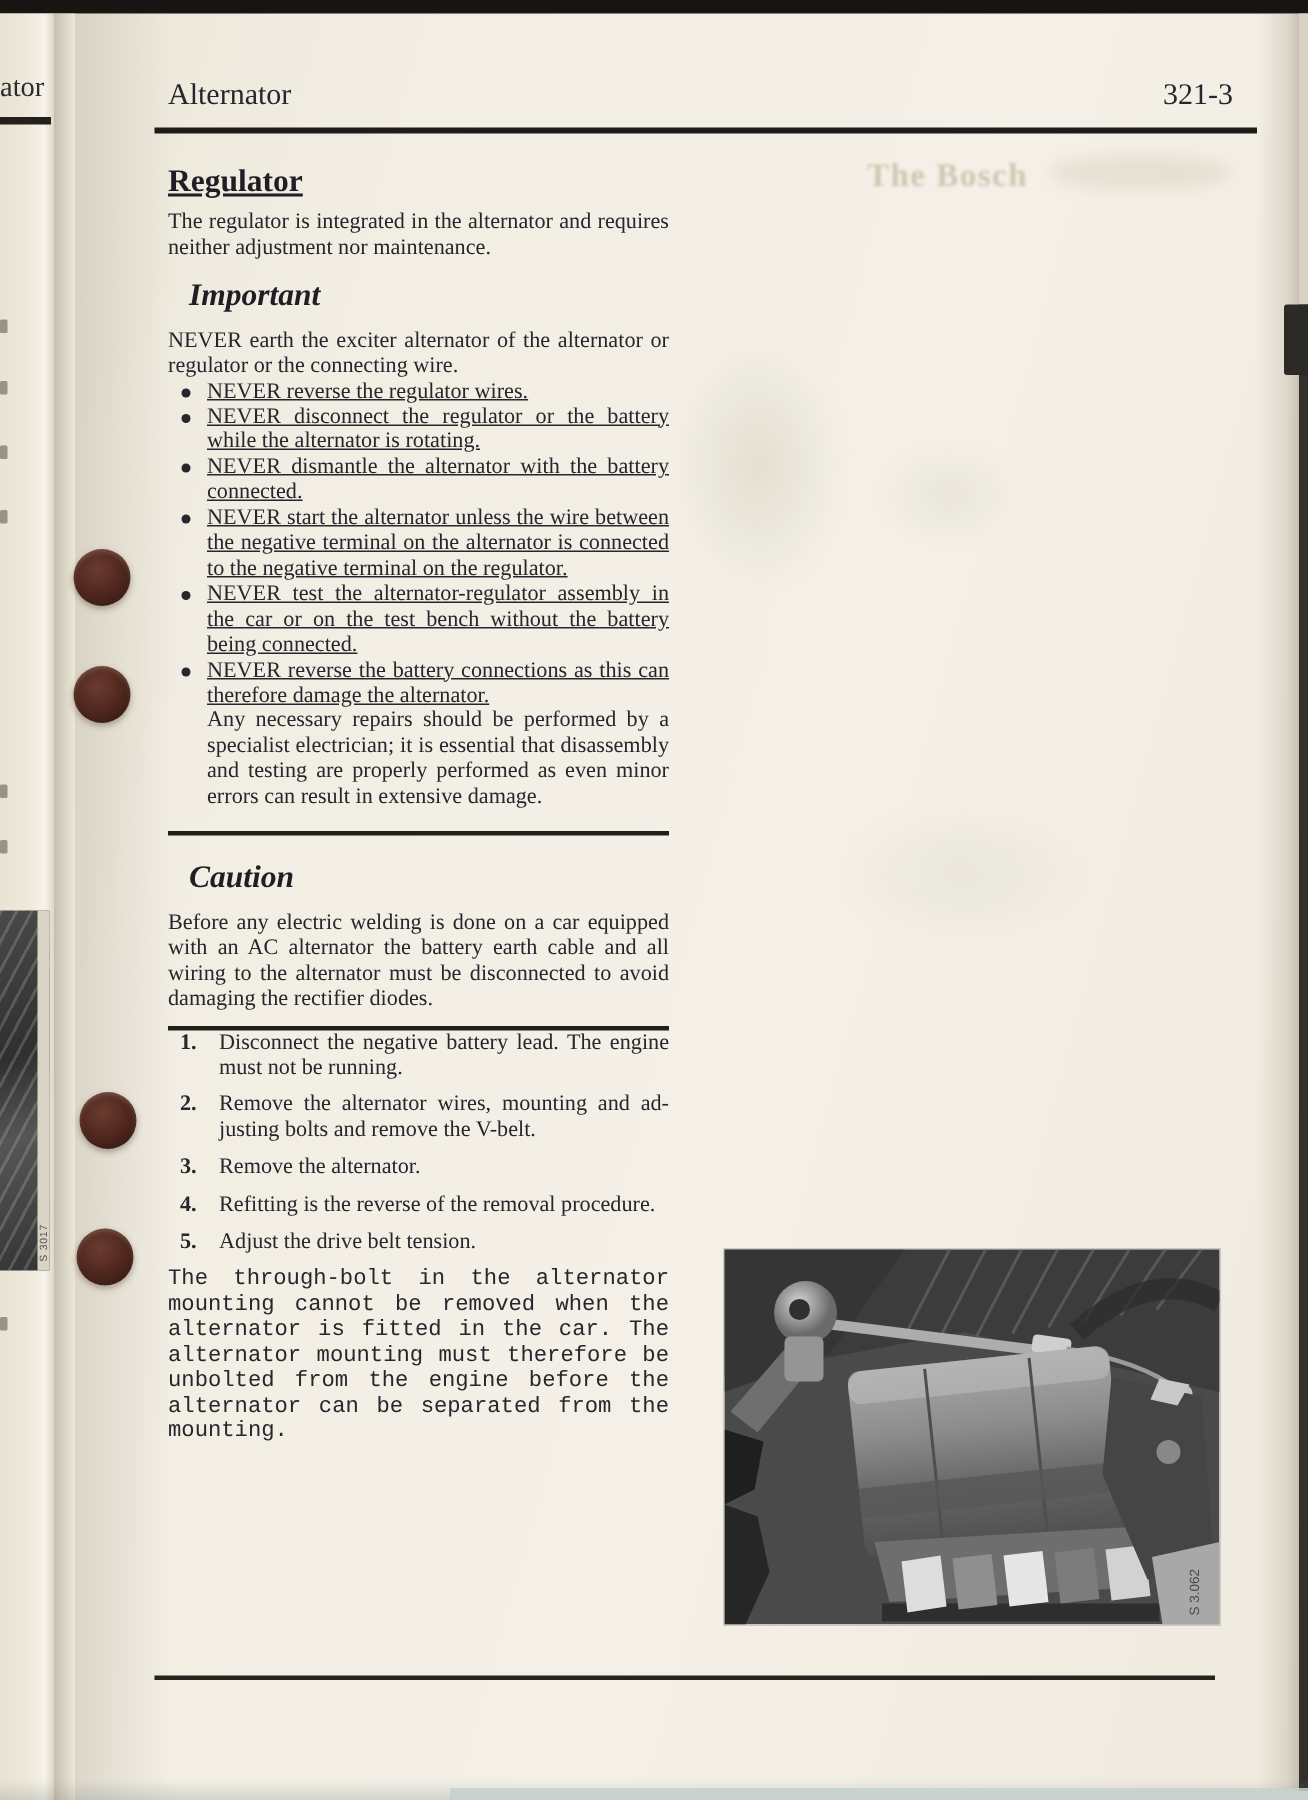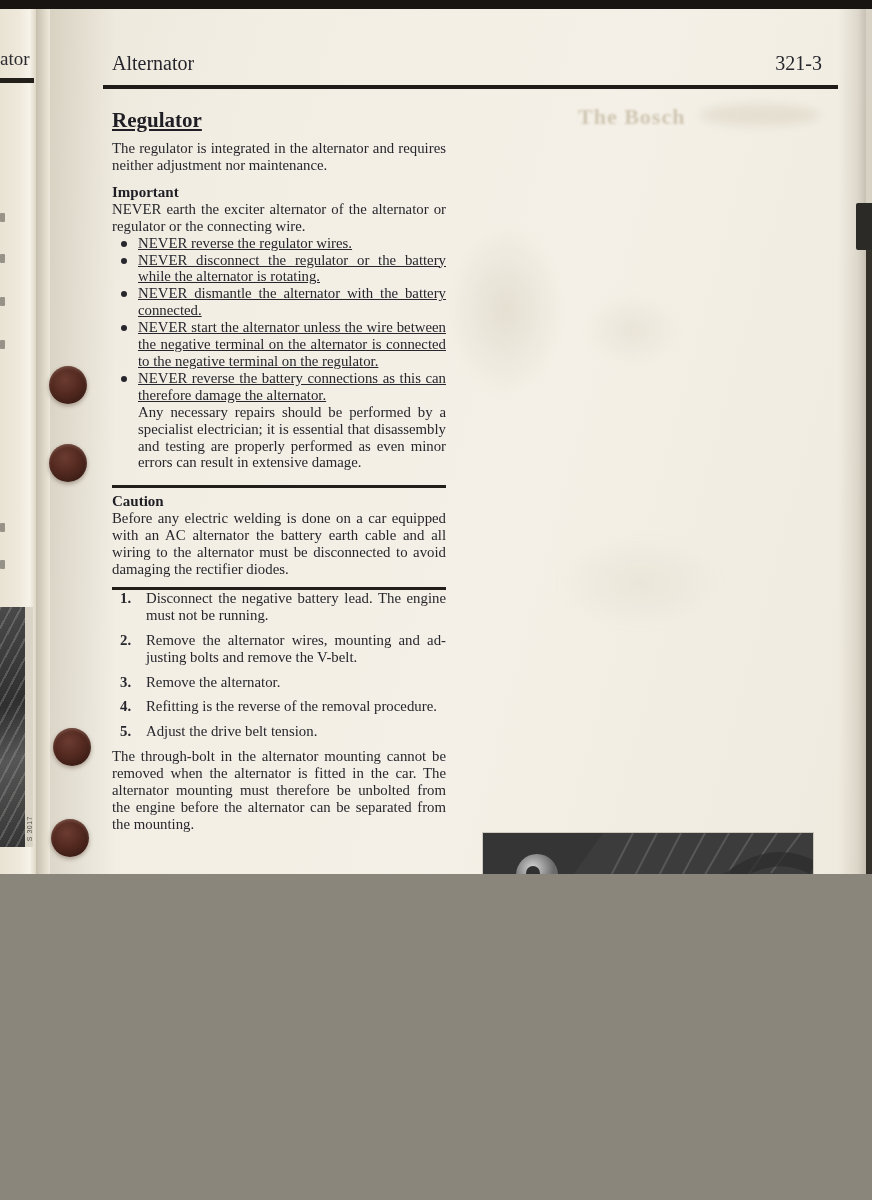--- a/index.html
+++ b/index.html
@@ -1,16 +1,16 @@
 <!DOCTYPE html>
 <html><head>
 <meta charset="utf-8">
 <style>
   html,body{margin:0;padding:0;background:#8a867c;}
-  .scan{position:relative;width:872px;height:874px;overflow:hidden;
+  .scan{position:relative;width:872px;height:1200px;overflow:hidden;
         background:linear-gradient(105deg,#ebe6d8 0%,#f2eee4 25%,#f4f0e7 60%,#efeade 100%);
         font-family:"Liberation Serif", serif;color:#26262c;}
   
   .top-strip{position:absolute;left:0;top:0;width:872px;height:9px;background:#181412;}
   .prev-strip{position:absolute;left:0;top:9px;width:36px;height:1191px;
               background:linear-gradient(90deg,#e9e3d4 0%,#efe9dc 55%,#f7f3ea 82%,#ded7c7 100%);}
   .crease{position:absolute;left:36px;top:9px;width:14px;height:1191px;
           background:linear-gradient(90deg,#c6bfae,#e2dccd 70%,#ece7da);}
   .gutter-shade{position:absolute;left:50px;top:9px;width:66px;height:1191px;
           background:linear-gradient(90deg,rgba(170,160,140,.30),rgba(170,160,140,0));}
@@ -48,34 +48,34 @@
   
   .hdr{position:absolute;left:112px;top:52px;width:726px;display:flex;justify-content:space-between;align-items:baseline;}
   .hdr-title{font-size:20px;}
   .hdr-num{font-size:20px;margin-right:16px;margin-left:29px;}
   .hdr-rule{position:absolute;left:103px;top:85px;width:735px;height:4px;background:#1e1b18;}
   .bottom-rule{position:absolute;left:103px;top:1117px;width:707px;height:3px;background:#26231f;}
   
   .col{position:absolute;left:112px;top:108px;width:334px;font-size:14.8px;line-height:16.9px;
        text-align:justify;hyphens:manual;}
   .col h2{font-size:21px;line-height:24px;margin:0 0 8px 0;color:#1e1e24;text-decoration:underline;}
-  .col h3{font-size:15px;line-height:17px;margin:0;font-weight:bold;color:#1e1e24;}
+  .col h3{font-size:21px;line-height:17px;margin:14px;font-weight:bold;color:#1e1e24;font-style:italic;}
   .col p{margin:0;}
   .p-gap{margin:0 0 10px 0 !important;}
   ul.never{list-style:none;margin:0;padding:0;}
   ul.never li{position:relative;padding-left:26px;text-decoration:underline;}
   ul.never li::before{content:"";position:absolute;left:9px;top:6px;width:6px;height:6px;border-radius:50%;background:#26262c;}
   .note-indent{padding-left:26px;}
   .caution-box{margin-top:14px;border-top:3px solid #221f1b;border-bottom:3px solid #221f1b;padding:5px 0 9px 0;}
   .h-remove{font-size:23px;line-height:27px;margin:18px 0 12px 0;font-weight:bold;color:#1e1e24;}
   ol.steps{list-style:none;margin:0;padding:0 0 0 8px;}
   ol.steps li{display:flex;margin-bottom:8px;}
   ol.steps .num{font-weight:bold;width:26px;flex:0 0 26px;}
   ol.steps .stxt{flex:1;}
-  .closing{margin-top:8px !important;}
+  .closing{margin-top:8px !important;font-family:Liberation Mono, monospace;}
   
   .photo{position:absolute;left:483px;top:833px;width:330px;height:250px;box-shadow:0 0 0 1px rgba(60,55,45,.2);}
   .photo svg{display:block;}
 </style>
 </head>
 <body>
 
 <div class="scan">
 
   <div class="top-strip"></div>
@@ -124,20 +124,21 @@
     <h2>Regulator</h2>
     <p class="p-gap">The regulator is integrated in the alternator and re­quires neither adjustment nor maintenance.</p>
 
     <h3>Important</h3>
     <p>NEVER earth the exciter alternator of the alternator or regulator or the connecting wire.</p>
     <ul class="never">
       <li>NEVER reverse the regulator wires.</li>
       <li>NEVER disconnect the regulator or the battery while the alternator is rotating.</li>
       <li>NEVER dismantle the alternator with the battery connected.</li>
       <li>NEVER start the alternator unless the wire bet­ween the negative terminal on the alternator is connected to the negative terminal on the regulator.</li>
+      <li>NEVER test the alternator-regulator assembly in the car or on the test bench without the battery being connected.</li>
       <li>NEVER reverse the battery connections as this can therefore damage the alternator.</li>
     </ul>
     <div class="note-indent">Any necessary repairs should be performed by a specialist electrician; it is essential that disassembly and testing are properly performed as even minor errors can result in extensive damage.</div>
 
     <div class="caution-box">
       <h3>Caution</h3>
       <p>Before any electric welding is done on a car equipped with an AC alternator the battery earth cable and all wiring to the alternator must be disconnected to avoid damaging the rectifier diodes.</p>
     </div>
 
     <ol class="steps">

